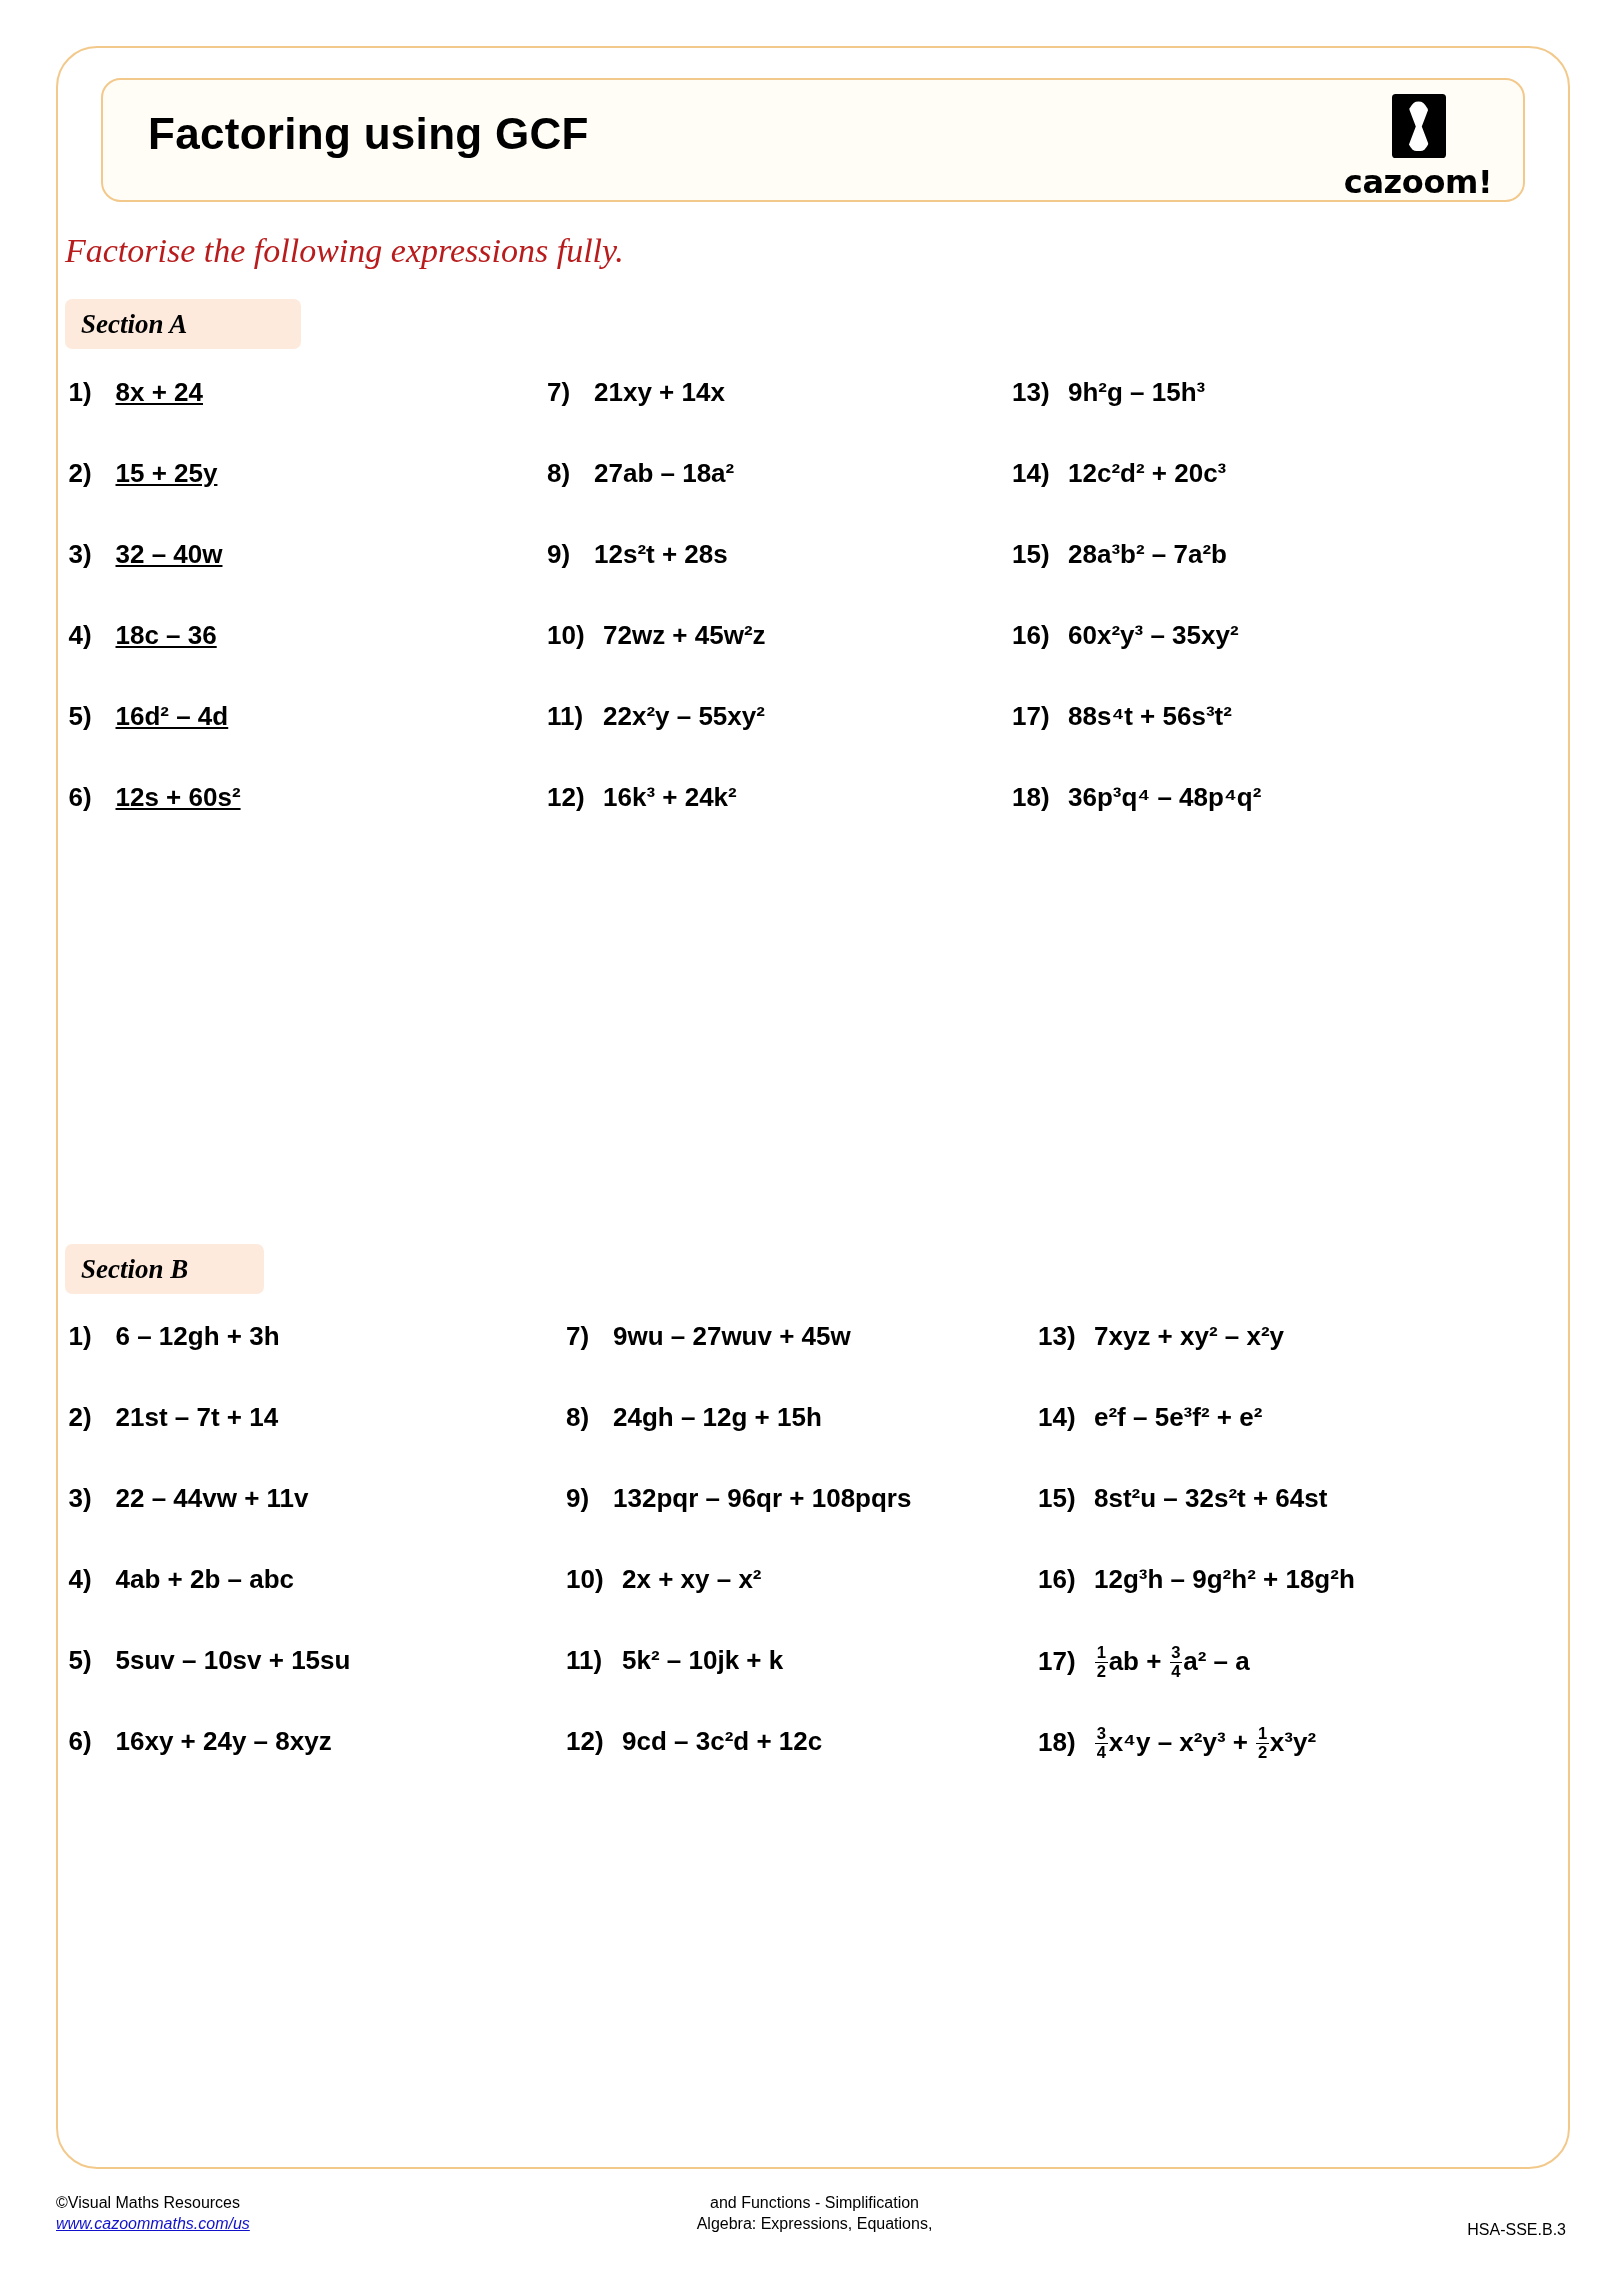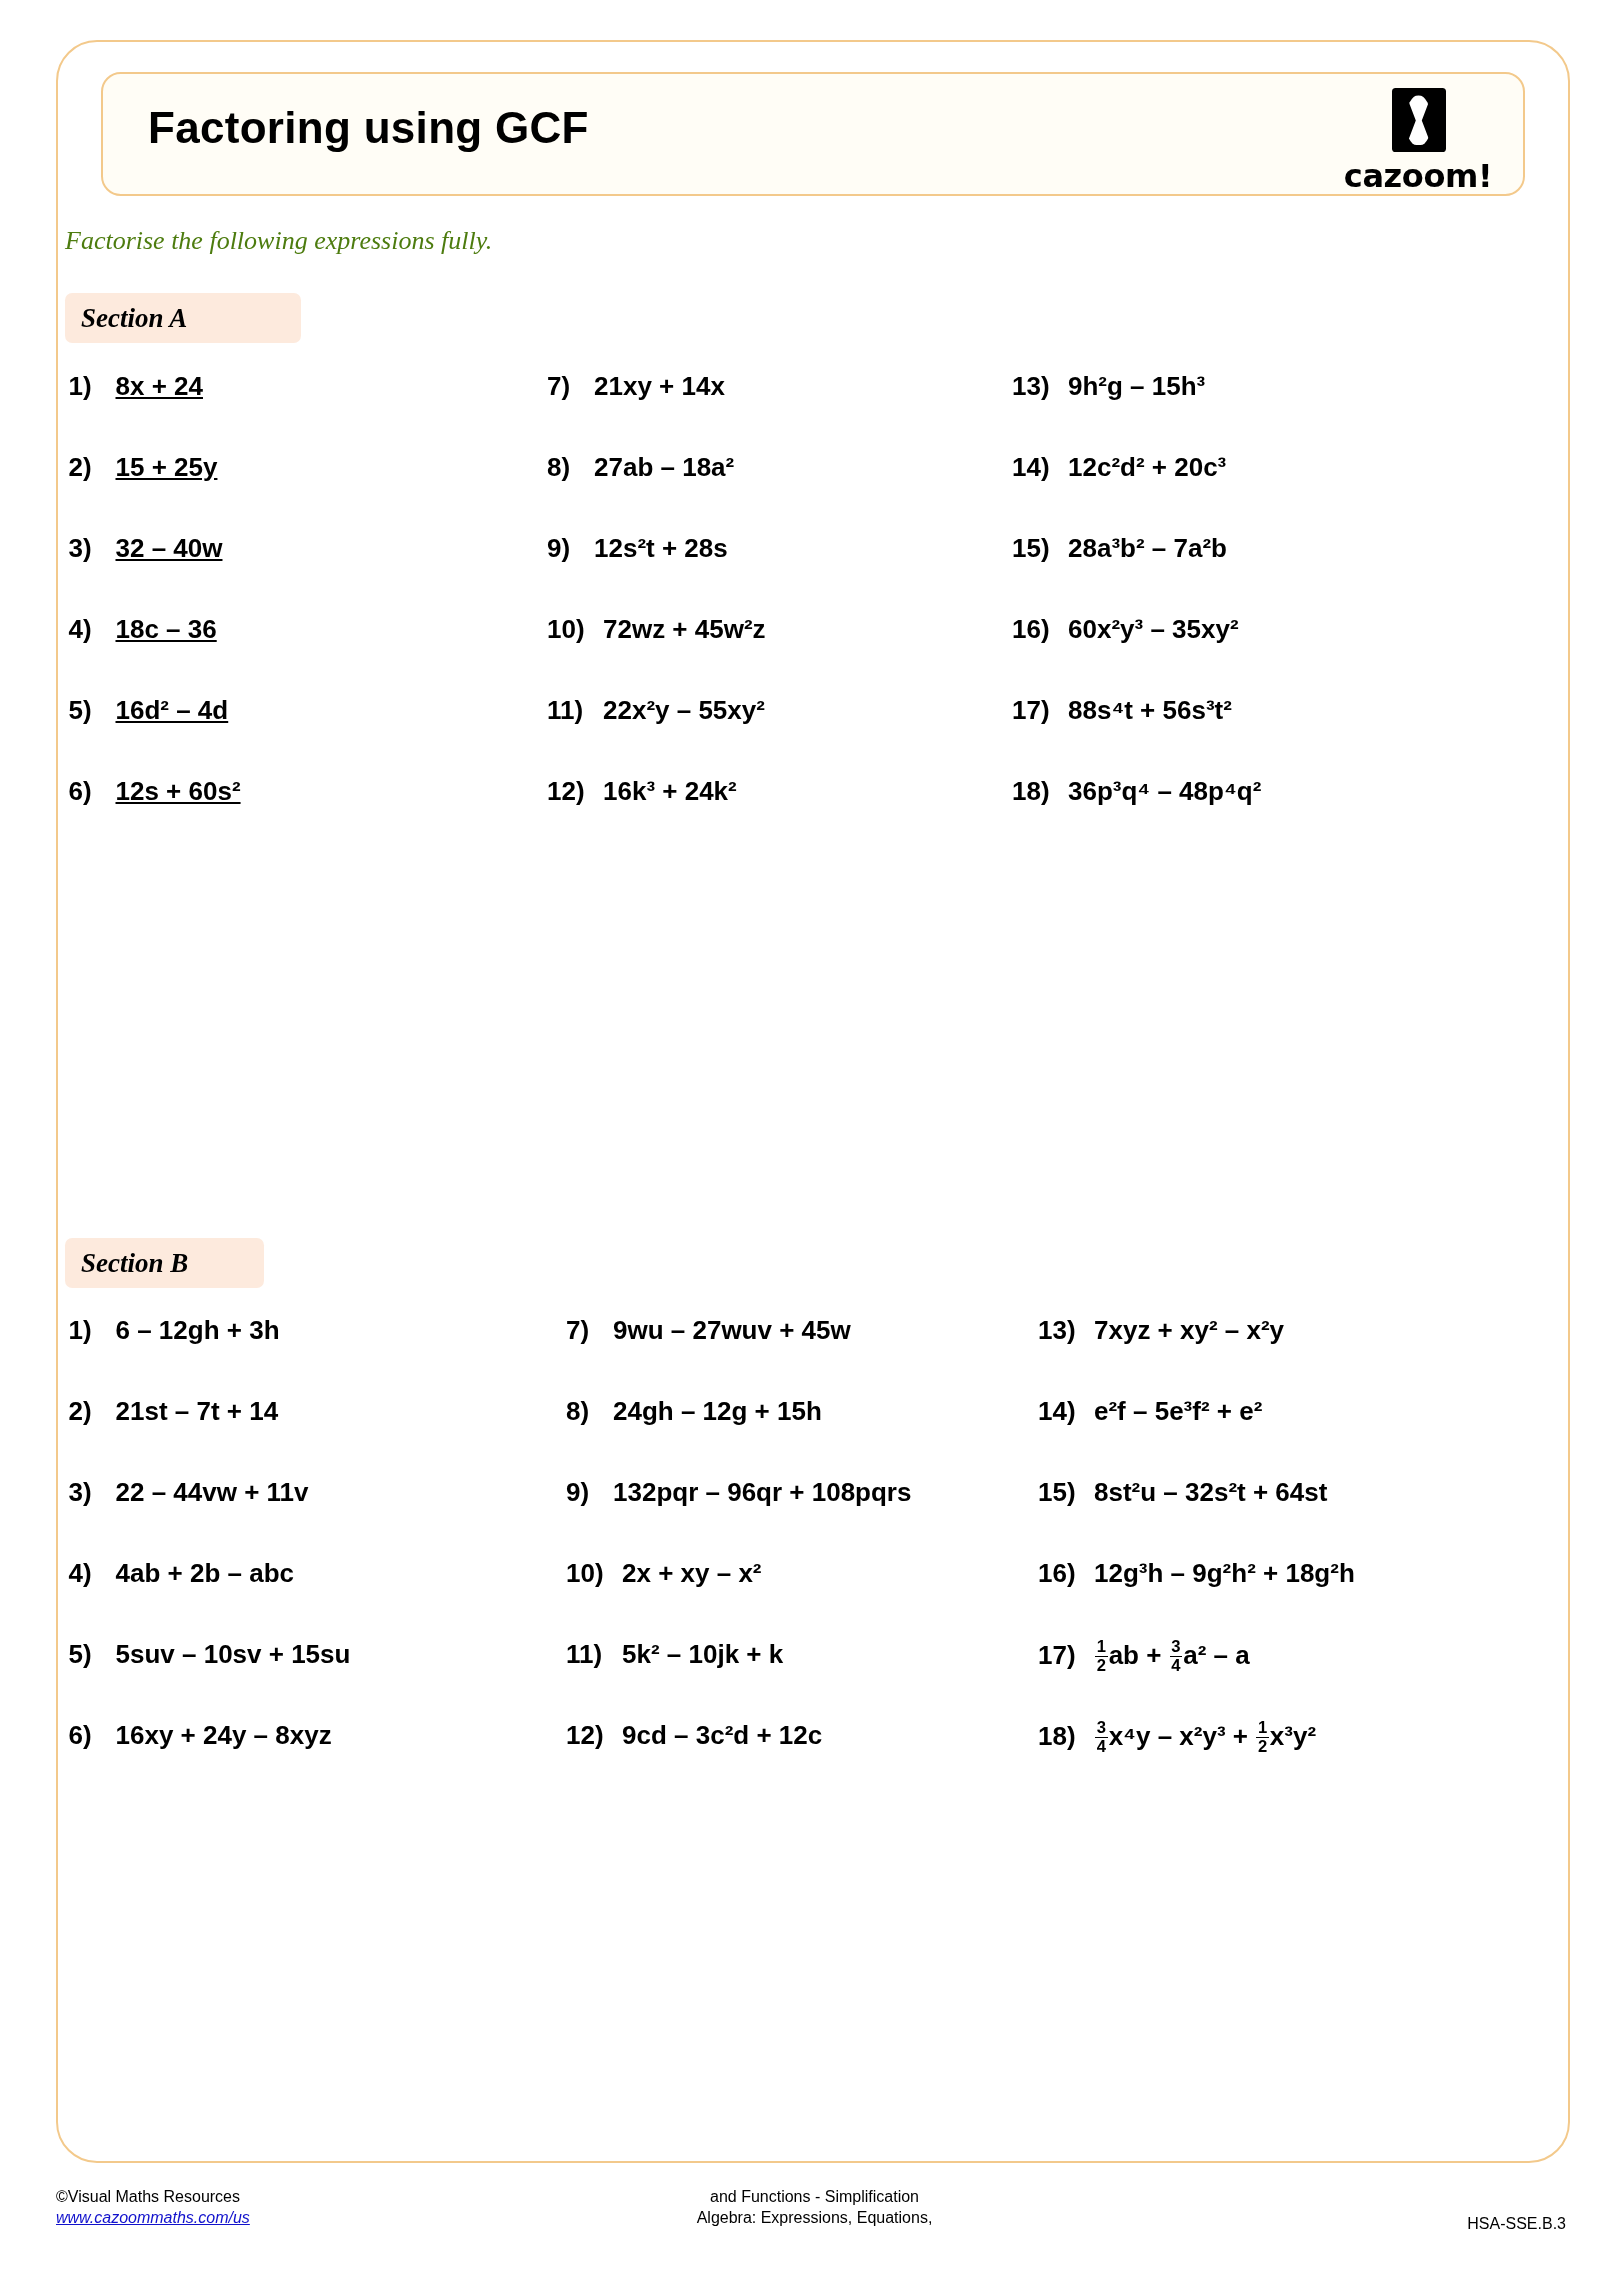--- a/index.html
+++ b/index.html
@@ -9,21 +9,21 @@
   }
   body {
     width: 1622px;
     height: 2293px;
     font-family: "Liberation Sans", sans-serif;
     color: #000;
     position: relative;
   }
   .page {
     position: absolute;
-    left: 0; top: 6px;
+    left: 0; top: 12px;
     width: 1622px;
     height: 2041px;
     box-sizing: border-box;
   }
   
   .sheet-border {
     position: absolute;
     left: 56px;
     top: 34px;
     width: 1514px;
@@ -100,22 +100,22 @@
     font-family: "DejaVu Sans", sans-serif;
     letter-spacing: -0.4px;
   }
 
   .instruction {
     position: absolute;
     left: 9px;
     top: 186px;
     font-family: "Liberation Serif", serif;
     font-style: italic;
-    font-size: 26px;
-    color: #4d7c0f;
+    font-size: 34px;
+    color: #b91c1c;
   }
 
   .section-tab {
     position: absolute;
     height: 50px;
     width: 199px;
     background: #fdeadd;
     border-radius: 7.2px;
   }
   .section-tab span {

